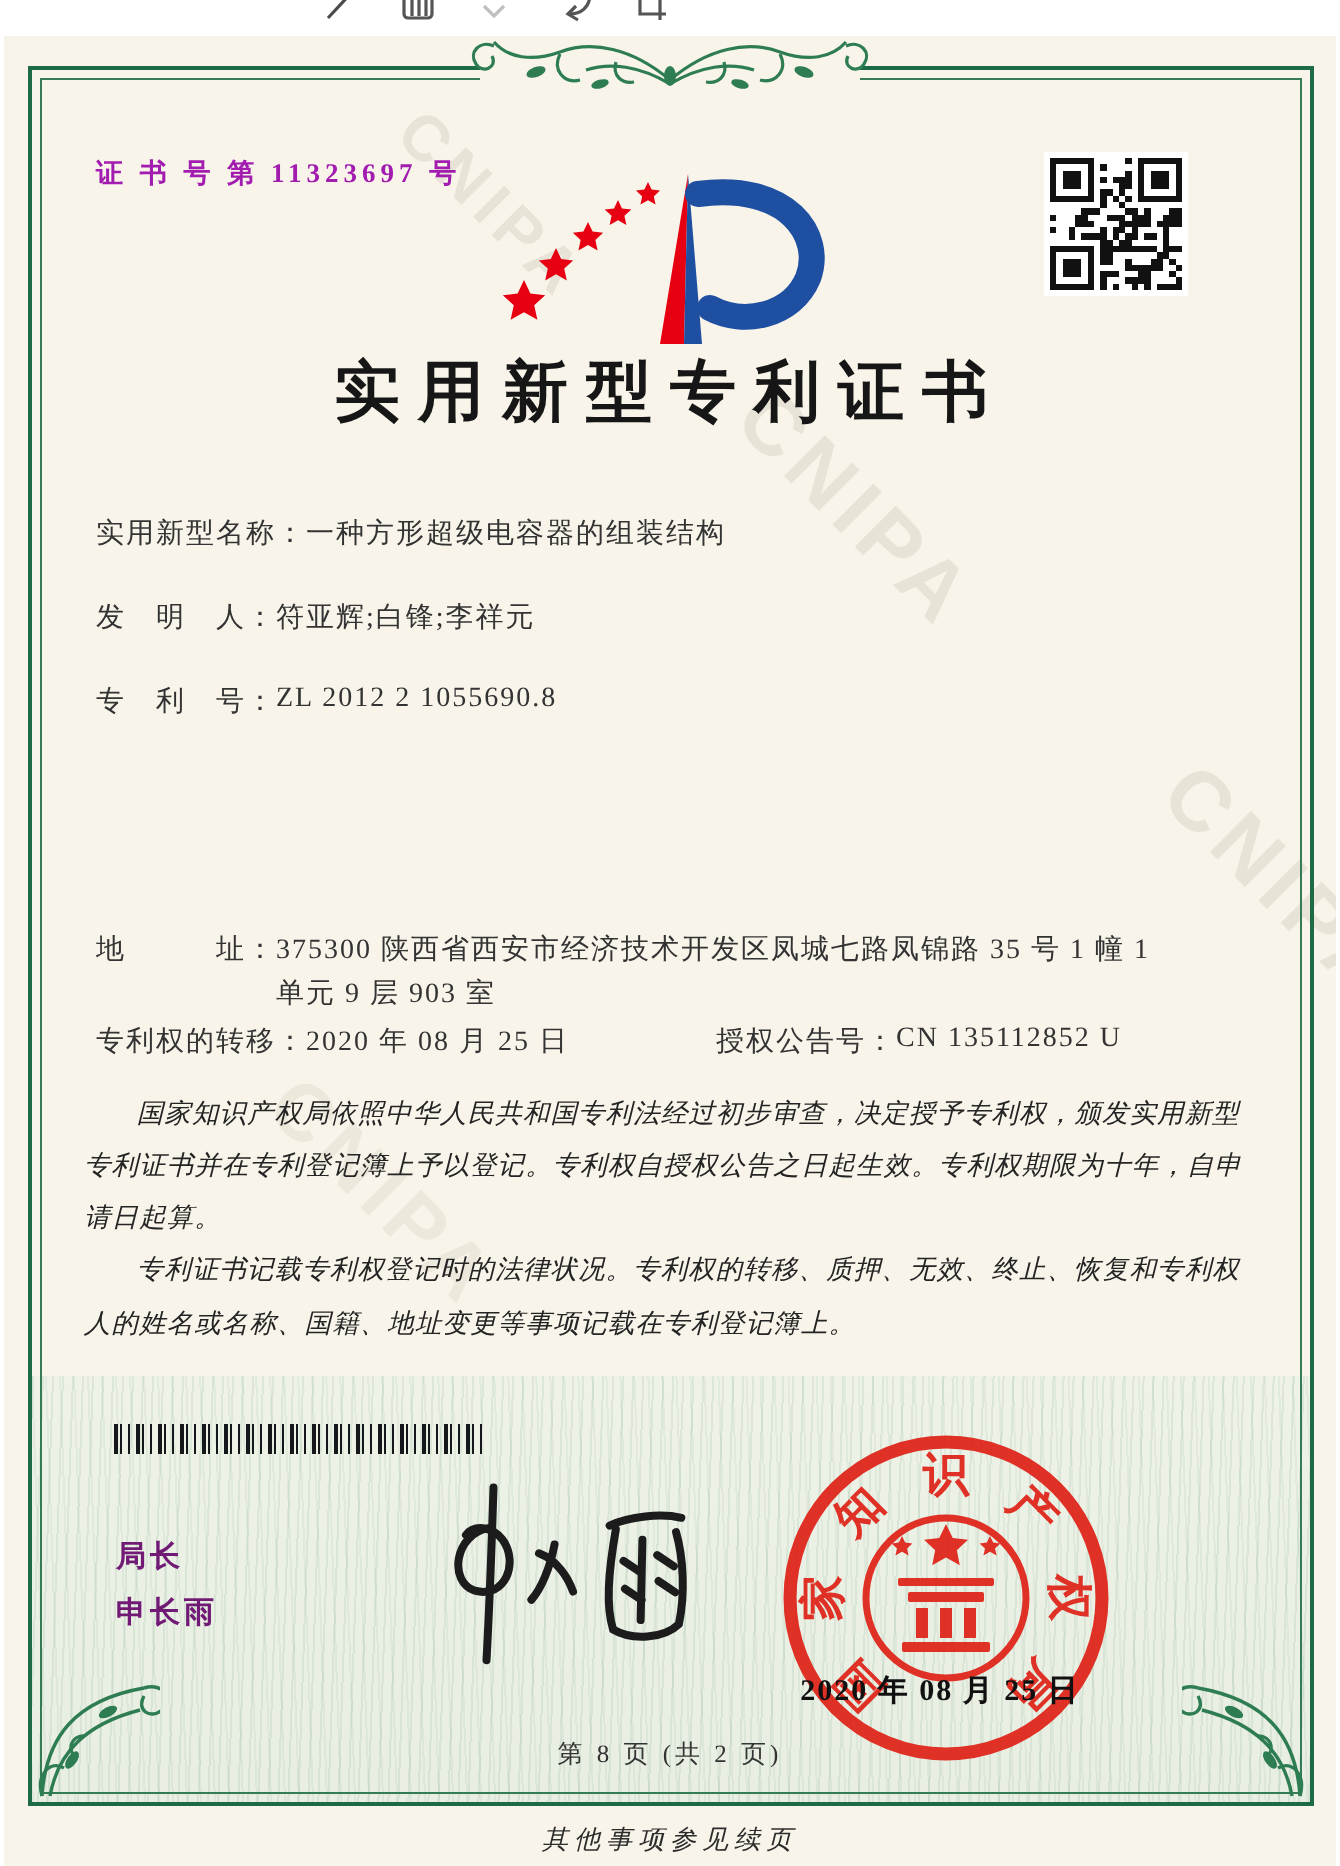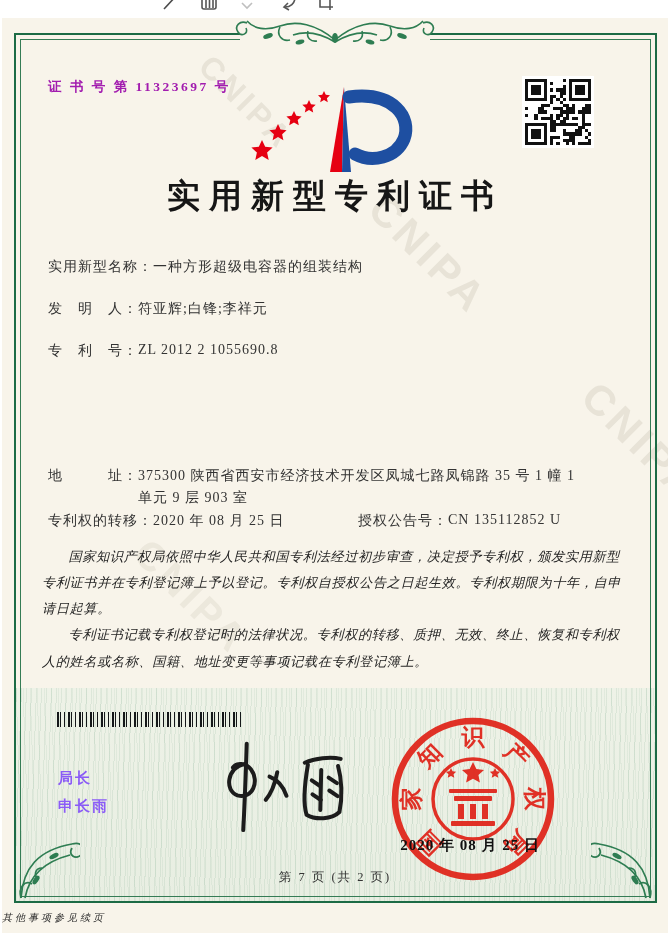--- a/index.html
+++ b/index.html
@@ -25,26 +25,26 @@
   .title{left:0;right:0;top:156px;text-align:center;font-size:33px;font-weight:700;letter-spacing:9px;color:#161616;}
   .row{position:absolute;left:46px;right:36px;display:flex;font-size:14px;letter-spacing:1px;color:#333;z-index:4;}
   .lab{white-space:pre;flex:none;}
   .val{white-space:pre-wrap;}
   .grant2{position:absolute;left:310px;top:0;display:flex;}
   .paras{position:absolute;left:40px;right:36px;top:526px;z-index:4;font-size:13.2px;line-height:1.98;
          font-style:italic;letter-spacing:.6px;color:#242424;}
   .paras p{margin:0;text-indent:2em;}
   .barcode{left:55px;top:694px;width:186px;height:15px;
     background:repeating-linear-gradient(90deg,#15181a 0 2px,rgba(0,0,0,0) 2px 3px,#15181a 3px 4px,rgba(0,0,0,0) 4px 7px,#15181a 7px 8px,rgba(0,0,0,0) 8px 11px);}
-  .director{left:56px;font-family:"Liberation Sans","DejaVu Sans",sans-serif;font-weight:700;font-size:15px;color:#8b5cf6;letter-spacing:2px;}
+  .director{left:56px;font-family:"Liberation Sans","DejaVu Sans",sans-serif;font-weight:700;font-size:15px;color:#701a75;letter-spacing:2px;}
   .sig{left:210px;top:718px;width:145px;height:100px;}
   .seal{left:385px;top:695px;width:172px;height:172px;}
   .sealdate{left:368px;top:818px;width:200px;text-align:center;font-size:15px;font-weight:700;color:#101010;letter-spacing:1px;z-index:6;}
   .pageinfo{left:0;right:0;top:851px;text-align:center;font-size:12.5px;letter-spacing:2px;color:#333;z-index:4;}
-  .footnote{left:0;right:0;top:893px;text-align:left;font-size:10px;font-style:italic;letter-spacing:3px;color:#2c2c2c;}
+  .footnote{left:0;right:0;top:893px;text-align:center;font-size:13px;font-style:italic;letter-spacing:3px;color:#2c2c2c;}
   .qr{left:520px;top:58px;width:72px;height:72px;background:#fff;padding:3px;box-sizing:border-box;}
   .qr svg{width:100%;height:100%;shape-rendering:crispEdges;}
   .logo{left:240px;top:64px;width:180px;height:96px;}
   .orn-top{left:50%;top:0;transform:translateX(-50%);z-index:5;}
   .corner{bottom:31px;z-index:5;}
 </style>
 </head>
 <body>
 
 <div class="stage">
@@ -357,17 +357,17 @@
           <rect x="67" y="83" width="38" height="5" rx="1"></rect>
           <rect x="71" y="91" width="6" height="15"></rect>
           <rect x="83" y="91" width="6" height="15"></rect>
           <rect x="95" y="91" width="6" height="15"></rect>
           <rect x="64" y="108" width="44" height="5" rx="1"></rect>
         </g>
       </g>
     </svg>
     <div class="z sealdate">2020 年 08 月 25 日</div>
 
-    <div class="z pageinfo">第 7 页 (共 2 页)</div>
+    <div class="z pageinfo">第 8 页 (共 2 页)</div>
 
     <div class="z footnote">其他事项参见续页</div>
   </div>
 </div>
 
 </body></html>

